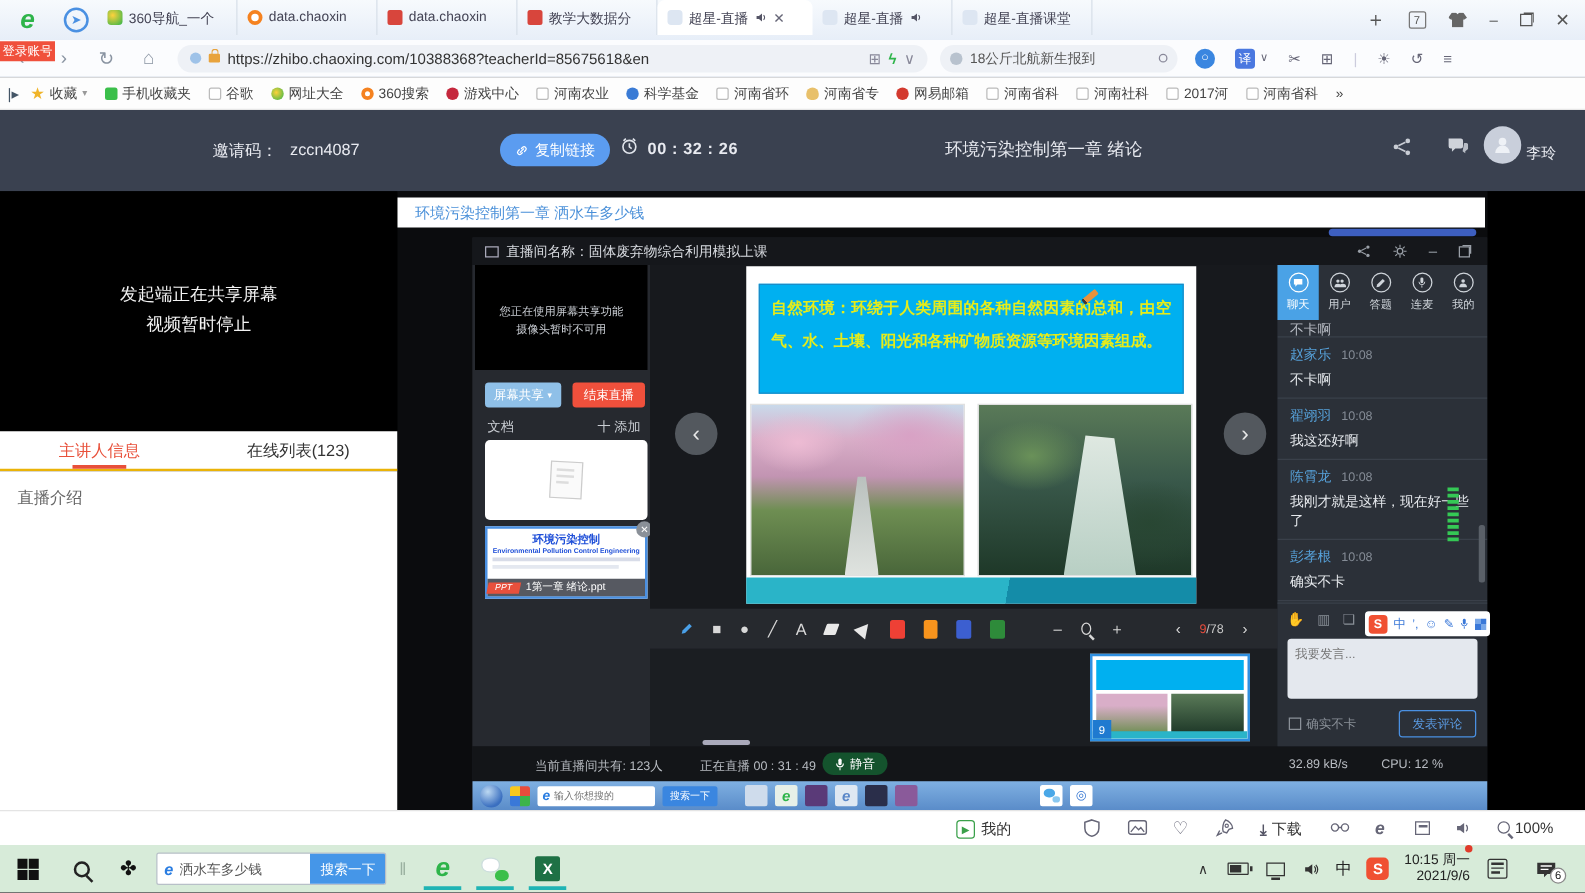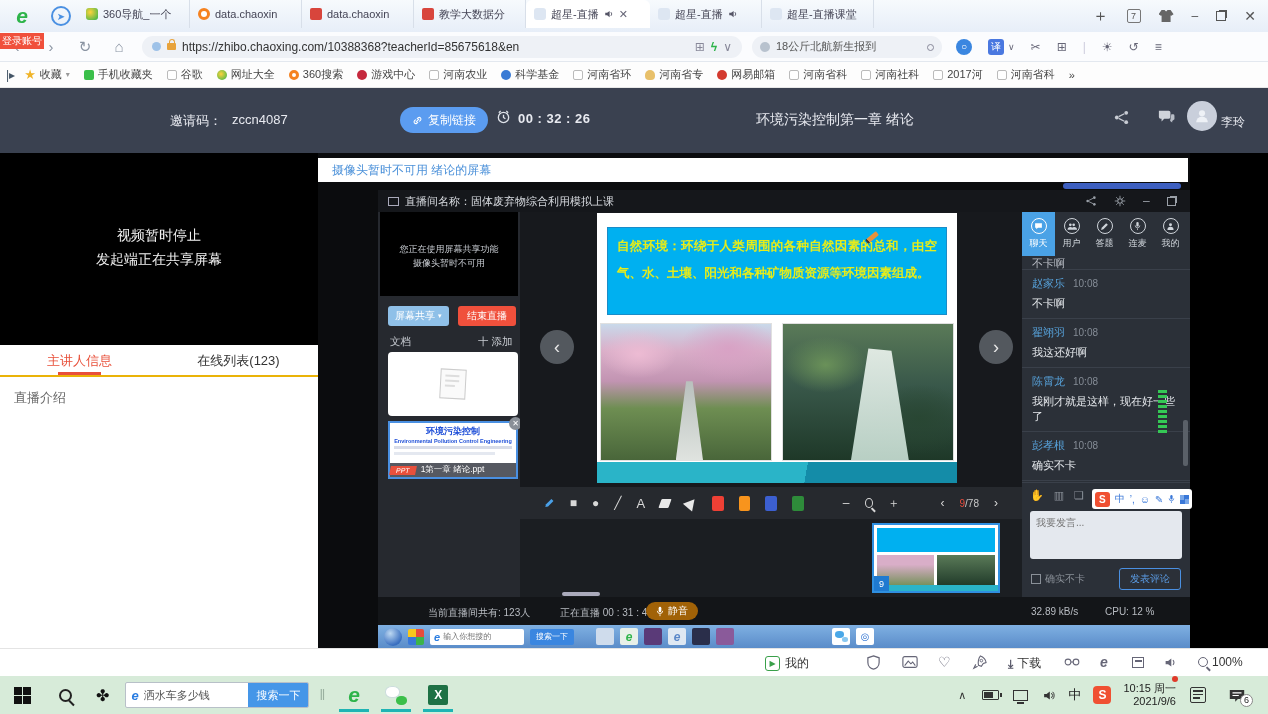--- a/index.html
+++ b/index.html
@@ -252,35 +252,35 @@
         <svg width="18" height="18" viewBox="0 0 20 20">
           <circle cx="10" cy="7" r="3.4" fill="#eef1f6"></circle>
           <path d="M3.5 17a6.5 6.5 0 0113 0z" fill="#eef1f6"></path>
         </svg>
       </span>
     <span class="ab" style="left:1221px;top:26px;font-size:12px">李玲</span>
   </div>
 
   <div class="ab" style="left:0;top:153px;width:318px;height:192px;background:#000">
     <div style="text-align:center;color:#f2f2f2;font-size:14px;padding-top:70px;line-height:24px">
+      <div>发起端正在共享屏幕</div>
       <div>视频暂时停止</div>
-      <div>发起端正在共享屏幕</div>
     </div>
   </div>
   <div class="ab vtabs">
     <div class="vtab on">主讲人信息</div>
     <div class="vtab">在线列表(123)</div>
   </div>
   <div class="ab" style="left:0;top:377px;width:318px;height:271px;background:#fff">
     <div style="padding:12px 14px;color:#666;font-size:13px">直播介绍</div>
   </div>
 
   <div class="ab" style="left:318px;top:153px;width:950px;height:495px;background:#0b0c0e"></div>
   <div class="ab" style="left:318px;top:158px;width:870px;height:24px;background:#fff">
-    <span style="display:block;padding:4px 14px;font-size:12px;color:#4a90d9">摄像头暂时不可用 绪论的屏幕</span>
+    <span style="display:block;padding:4px 14px;font-size:12px;color:#4a90d9">环境污染控制第一章 洒水车多少钱</span>
   </div>
 
   <div class="ab studio"></div>
   <div class="ab" style="left:1063px;top:183px;width:118px;height:6px;background:#3d5fc0;border-radius:3px"></div>
   <div class="ab stitle">
     <span style="width:11px;height:9px;border:1px solid #aab;display:inline-block"></span>
     <span>直播间名称：固体废弃物综合利用模拟上课</span>
   </div>
   <div class="ab f" style="left:1085px;top:190px;gap:17px;color:#9aa0a8;height:22px">
     <svg width="12" height="12" viewBox="0 0 18 18">
@@ -387,21 +387,21 @@
       <i style="position:absolute;left:0;bottom:0;width:100%;height:6px;background:#2ab4c8"></i>
       <span class="tnum" style="background:#1f7ad0">9</span>
     </div>
 
     <span style="position:absolute;left:42px;bottom:1px;width:38px;height:4px;background:#aab;border-radius:2px"></span>
   </div>
 
   <div class="ab" style="left:378px;top:597px;width:812px;height:28px;background:#131518;color:#b8bcc2;font-size:10px">
     <span class="ab" style="left:50px;top:9px">当前直播间共有: 123人</span>
     <span class="ab" style="left:182px;top:9px">正在直播 00 : 31 : 49</span>
-    <span class="ab f" style="left:268px;top:5px;height:18px;background:#a16207;border-radius:9px;color:#fff;padding:0 10px;gap:4px">
+    <span class="ab f" style="left:280px;top:5px;height:18px;background:#14532d;border-radius:9px;color:#fff;padding:0 10px;gap:4px">
         <svg width="8" height="11" viewBox="0 0 12 16">
           <rect x="4" y="1" width="4" height="8" rx="2" fill="#fff"></rect>
           <path d="M2 7a4 4 0 008 0M6 12v3" stroke="#fff" stroke-width="1.3" fill="none"></path>
         </svg>
         <span>静音</span>
       </span>
     <span class="ab" style="left:653px;top:9px">32.89 kB/s</span>
     <span class="ab" style="left:727px;top:9px">CPU: 12 %</span>
   </div>
 

